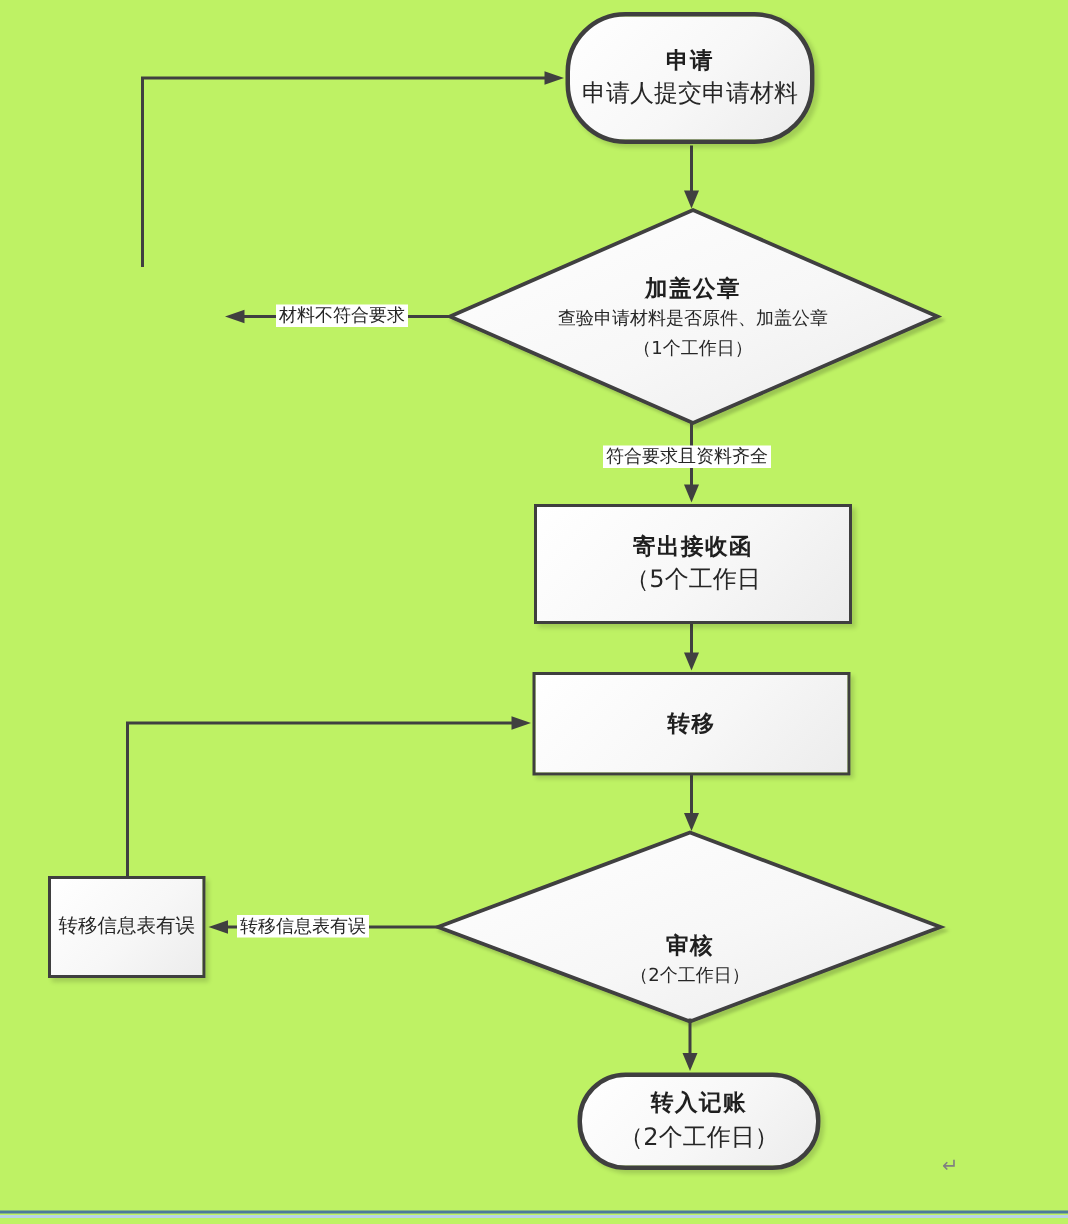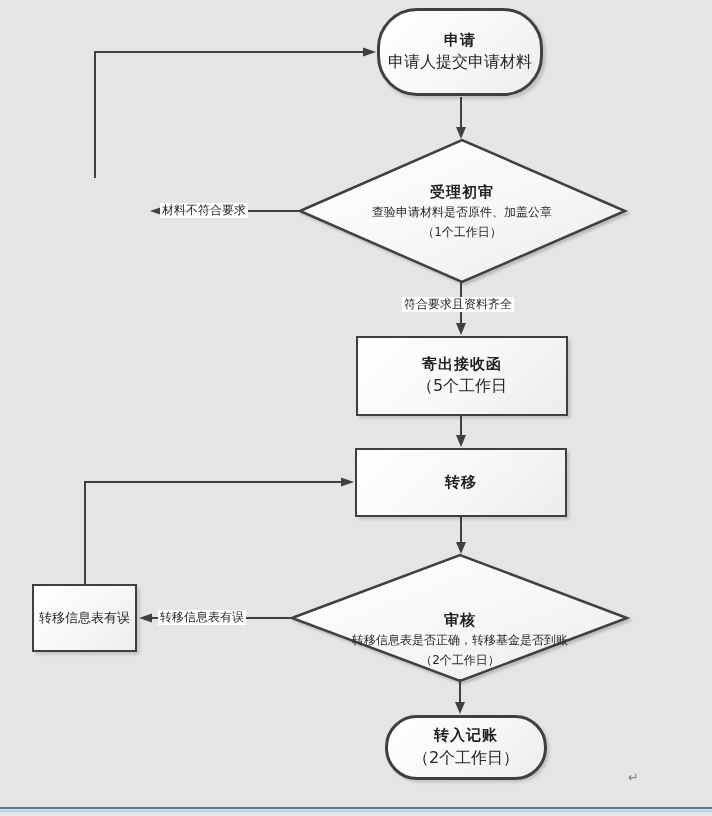--- a/index.html
+++ b/index.html
@@ -1,19 +1,19 @@
 <!DOCTYPE html>
 <html><head>
 <meta charset="utf-8">
 <style>
   html,body{margin:0;padding:0;background:#ffffff;}
   .canvas{
     position:relative;
     width:712px;height:816px;
-    background:#e5e5e5;
+    background:#bef264;
     font-family:"DejaVu Sans","Liberation Sans",sans-serif;
     color:#262626;
     overflow:hidden;
   }
   .connector-layer{position:absolute;left:0;top:0;z-index:1;}
   .node{
     position:absolute;z-index:2;
     display:flex;flex-direction:column;justify-content:center;align-items:center;
     background:linear-gradient(135deg,#ffffff 0%,#f7f7f7 55%,#ececec 100%);
     border:2.5px solid #3f3f3f;
@@ -107,51 +107,50 @@
       </g>
     </g>
   </svg>
 
   <div class="node stadium" style="left:377px;top:8px;width:166px;height:88px;">
     <div class="title">申请</div>
     <div class="sub">申请人提交申请材料</div>
   </div>
 
   <div class="diamond-label" style="left:310px;top:168px;width:304px;height:88px;">
-    <div class="title">受理初审</div>
+    <div class="title">加盖公章</div>
     <div class="line">查验申请材料是否原件、加盖公章</div>
     <div class="line">（1个工作日）</div>
   </div>
 
 
   <div class="node" style="left:356px;top:336px;width:212px;height:80px;">
     <div class="title">寄出接收函</div>
     <div class="sub">（5个工作日</div>
   </div>
 
   <div class="node" style="left:355px;top:448px;width:212px;height:69px;">
     <div class="title">转移</div>
   </div>
 
   <div class="diamond-label" style="left:295px;top:597px;width:330px;height:86px;">
     <div class="title">审核</div>
-    <div class="line">转移信息表是否正确，转移基金是否到账</div>
     <div class="line">（2个工作日）</div>
   </div>
 
   <div class="node rect-note" style="left:32px;top:584px;width:105px;height:68px;font-size:13px;">
     <div>转移信息表有误</div>
   </div>
 
   <div class="node stadium" style="left:385px;top:715px;width:162px;height:65px;border-radius:32px;">
     <div class="title">转入记账</div>
     <div class="sub">（2个工作日）</div>
   </div>
 
-  <div class="edge-label" style="left:160px;top:203px;">材料不符合要求</div>
+  <div class="edge-label" style="left:184px;top:203px;">材料不符合要求</div>
   <div class="edge-label" style="left:402px;top:297px;">符合要求且资料齐全</div>
   <div class="edge-label" style="left:158px;top:610px;">转移信息表有误</div>
 
   <div class="return-mark" style="left:628px;top:770px;">↵</div>
 
   <div class="bottom-rule">
     <div class="dark"></div>
     <div class="light"></div>
   </div>
 

